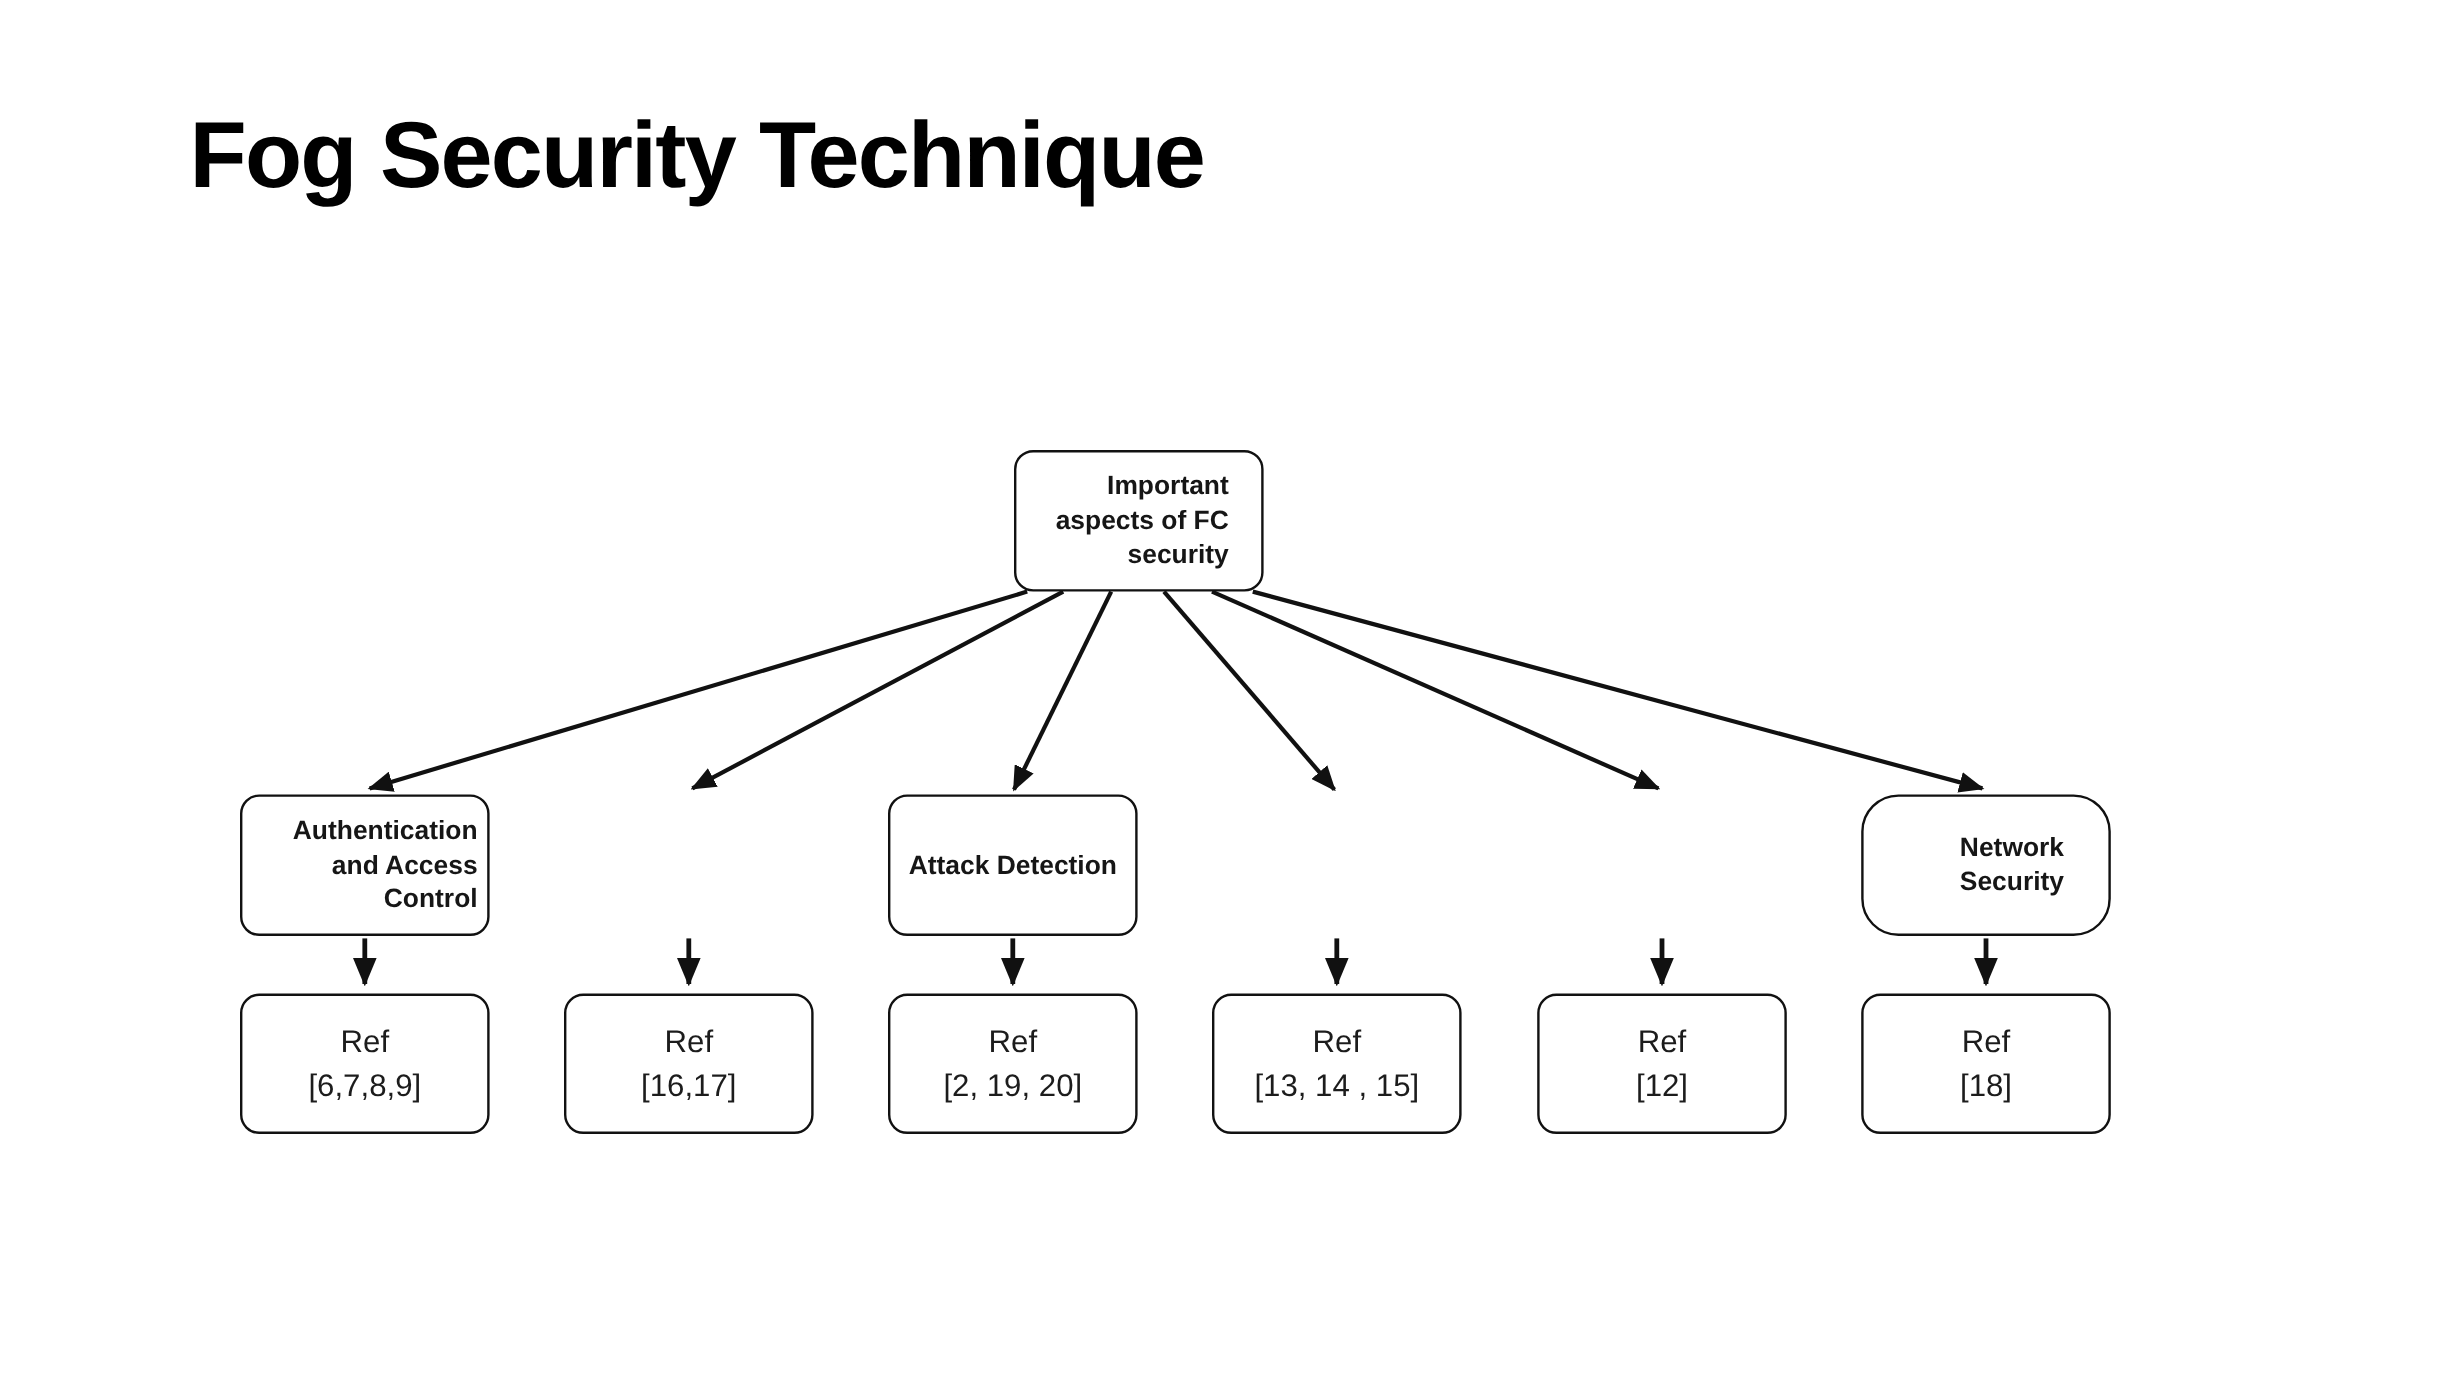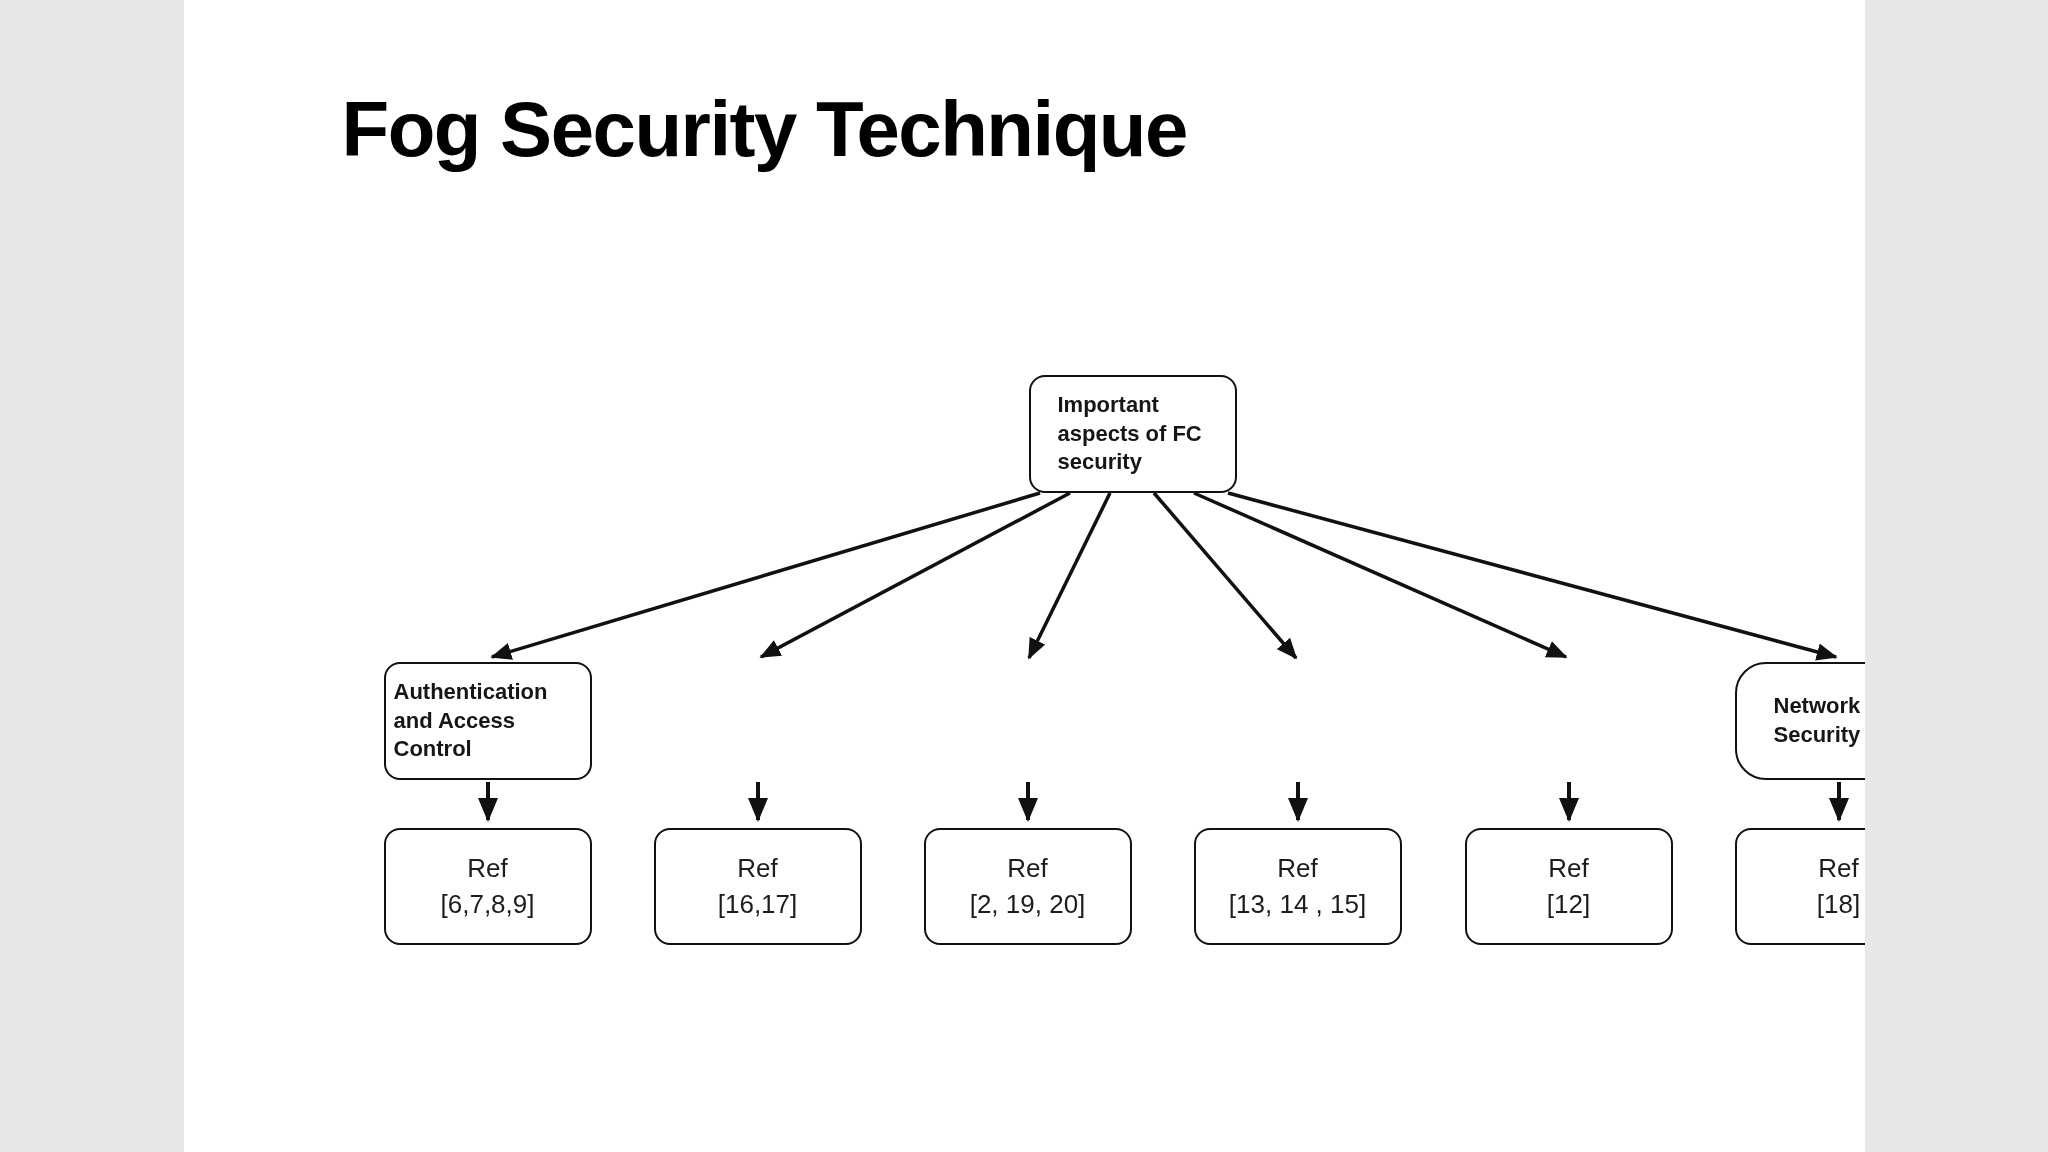--- a/index.html
+++ b/index.html
@@ -4,21 +4,21 @@
 <style>
   :root{
     --ink:#111111;
     --bg:#ffffff;
     --title:#000000;
   }
   *{margin:0;padding:0;box-sizing:border-box;}
   html,body{background:#e8e8e8;}
   .stage{
     position:relative;
-    width:1681px;height:1152px;
+    width:2048px;height:1152px;
     background:var(--bg);
     overflow:hidden;
     font-family:"Liberation Sans", sans-serif;
     margin:0 auto;
     text-decoration:underline;
   }
   .slide-title{
     position:absolute;
     left:158px;top:84px;
     font-size:78px;
@@ -30,21 +30,21 @@
   .node{
     position:absolute;
     width:208px;height:118px;
     background:#ffffff;
     border:2.5px solid var(--ink);
     border-radius:16px;
     display:flex;
     flex-direction:column;
     align-items:center;
     justify-content:center;
-    text-align:left;
+    text-align:right;
     padding:0 8px;
     color:#161616;
   }
   .node .label{
     font-size:22px;
     font-weight:700;
     line-height:1.3;
   }
   .label.wrap-3{max-width:150px;}
   .label.wrap-2{max-width:130px;}
@@ -111,20 +111,23 @@
     </g>
   </svg>
 
   <div class="node pos-root">
     <span class="label wrap-3">Important aspects of FC security</span>
   </div>
 
   <div class="node pos-c0">
     <span class="label">Authentication and Access Control</span>
   </div>
+  <div class="node pos-c2">
+    <span class="label">Attack Detection</span>
+  </div>
   <div class="node pos-c5">
     <span class="label wrap-2">Network Security</span>
   </div>
 
   <div class="node ref pos-r0">
     <span class="ref-word">Ref</span>
     <span class="ref-nums">[6,7,8,9]</span>
   </div>
   <div class="node ref pos-r1">
     <span class="ref-word">Ref</span>

